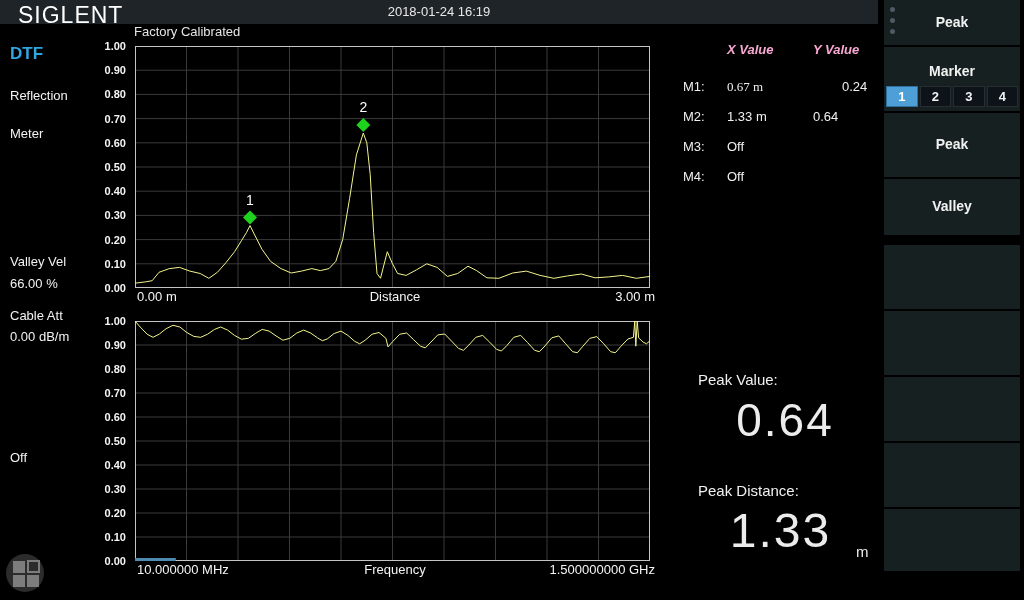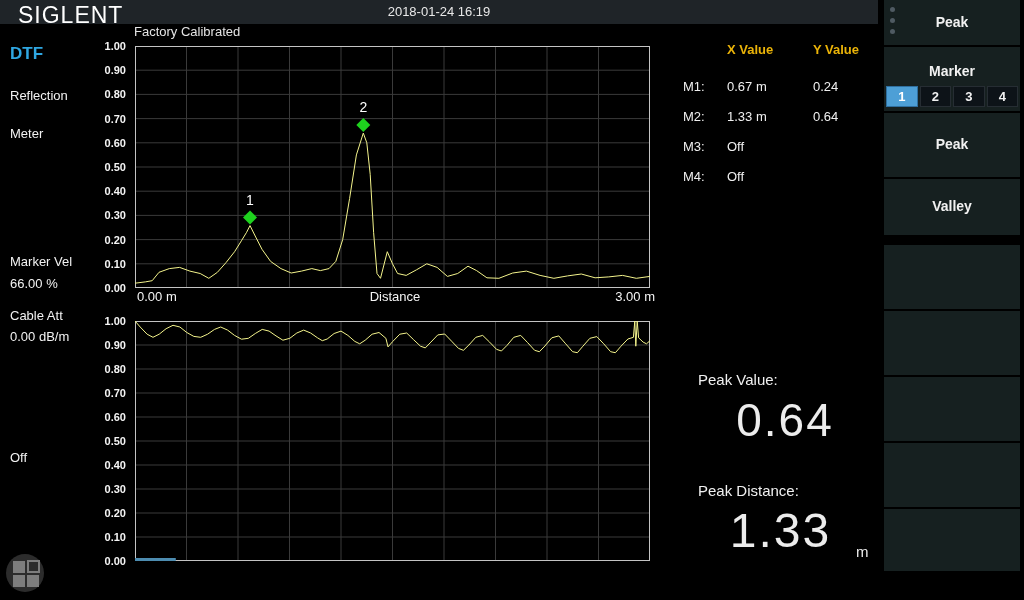--- a/index.html
+++ b/index.html
@@ -20,21 +20,21 @@
   .ylabels{position:absolute;left:86px;width:44px;}
   #ylab1{top:46px;height:242px;}
   #ylab2{top:321px;height:240px;}
   .ylabels div{position:absolute;right:4px;font-size:11px;font-weight:bold;color:#f5f5f5;}
   .xrow{position:absolute;left:135px;width:520px;height:16px;font-size:13px;color:#f5f5f5;}
   #xrow1{top:289px;} #xrow2{top:562px;}
   .xrow .xs{position:absolute;left:2px;} .xrow .xc{position:absolute;left:0;right:0;text-align:center;}
   .xrow .xe{position:absolute;right:0;}
   
   .mtable{position:absolute;left:683px;top:42px;width:200px;font-size:13px;}
-  .mtable .hdr{position:absolute;top:0;font-weight:bold;color:#eab308;}
+  .mtable .hdr{position:absolute;top:0;font-weight:bold;color:#f9a8d4;font-style:italic;}
   .mtable .c0{left:0;} .mtable .c1{left:44px;} .mtable .c2{left:130px;}
   .mrow span{position:absolute;}
   
   .pk-label{position:absolute;font-size:15px;color:#f0f0f0;}
   .pk-big{position:absolute;text-align:center;font-size:46px;color:#ececec;letter-spacing:2px;}
   .pk-unit{position:absolute;font-size:15px;color:#ececec;}
   
   .sidebar{position:absolute;left:882px;top:0;width:142px;height:600px;background:#000;}
   .sbtn{position:absolute;left:2px;width:136px;background:#162020;color:#f2f2f2;
         font-size:14px;font-weight:bold;text-align:center;}
@@ -61,21 +61,21 @@
   <div class="header">
     <div class="logo">SIGLENT</div>
     <div class="datetime">2018-01-24 16:19</div>
   </div>
 
   <div class="calib">Factory Calibrated</div>
 
   <div class="lp mode" style="top:44px;">DTF</div>
   <div class="lp" style="top:88px;">Reflection</div>
   <div class="lp" style="top:126px;">Meter</div>
-  <div class="lp" style="top:254px;">Marker Vel</div>
+  <div class="lp" style="top:254px;">Valley Vel</div>
   <div class="lp" style="top:276px;">66.00 %</div>
   <div class="lp" style="top:308px;">Cable Att</div>
   <div class="lp" style="top:329px;">0.00 dB/m</div>
   <div class="lp" style="top:450px;">Off</div>
 
   <div class="ylabels" id="ylab1">
       <div style="top: -6px;">1.00</div>
       <div style="top: 18.2px;">0.90</div>
       <div style="top: 42.4px;">0.80</div>
       <div style="top: 66.6px;">0.70</div>
@@ -148,29 +148,34 @@
         <line x1="360.5" y1="0" x2="360.5" y2="240" stroke="#3a3a3a" stroke-width="1"></line>
         <line x1="0" y1="168.0" x2="515" y2="168.0" stroke="#3a3a3a" stroke-width="1"></line>
         <line x1="412.0" y1="0" x2="412.0" y2="240" stroke="#3a3a3a" stroke-width="1"></line>
         <line x1="0" y1="192.0" x2="515" y2="192.0" stroke="#3a3a3a" stroke-width="1"></line>
         <line x1="463.5" y1="0" x2="463.5" y2="240" stroke="#3a3a3a" stroke-width="1"></line>
         <line x1="0" y1="216.0" x2="515" y2="216.0" stroke="#3a3a3a" stroke-width="1"></line>
         <rect x="0.5" y="0.5" width="514" height="239" fill="none" stroke="#c4c4c4" stroke-width="1"></rect>
         <rect x="0" y="237" width="40.78523489932886" height="3" fill="#4d8cb0"></rect>
         <polyline points="0.0,0.0 5.2,6.0 12.1,13.2 18.0,16.3 24.2,13.2 31.1,7.7 38.0,4.3 44.9,6.0 51.8,11.5 58.8,15.4 65.7,16.3 72.6,13.2 79.5,8.4 85.7,6.0 92.6,9.1 99.5,14.4 106.5,18.2 113.4,17.3 120.3,12.5 127.2,8.4 134.1,10.1 141.0,14.9 147.9,19.2 154.8,17.3 161.8,12.0 168.7,9.1 175.6,12.0 182.5,16.8 187.3,19.7 192.2,18.0 199.1,12.5 206.0,10.1 212.9,14.4 219.8,20.4 224.7,22.8 230.2,19.2 237.1,13.2 244.0,11.5 250.9,17.3 253.0,25.9 257.8,20.4 264.8,13.2 271.7,12.0 278.6,18.7 285.5,25.2 290.3,26.9 295.9,21.1 302.8,13.9 309.7,13.0 316.6,20.2 323.5,27.4 328.4,29.3 333.9,24.0 340.8,16.3 347.7,14.4 354.6,21.1 361.5,28.3 366.4,30.0 371.9,24.5 378.8,16.3 385.7,14.4 392.6,21.6 399.6,29.3 404.4,30.7 409.9,25.0 416.8,16.8 423.8,14.9 430.7,22.8 437.6,30.7 442.4,31.7 447.9,25.2 454.9,17.3 461.8,15.6 468.7,22.8 475.6,30.7 480.4,31.7 486.0,25.2 492.9,18.0 498.4,16.3 499.8,0.0 500.8,25.2 502.2,0.0 503.6,16.8 508.1,21.1 511.5,22.8 515.0,19.7" fill="none" stroke="#f4f48c" stroke-width="1"></polyline>
       </svg></div>
+  <div class="xrow" id="xrow2">
+    <span class="xs">10.000000 MHz</span>
+    <span class="xc">Frequency</span>
+    <span class="xe">1.500000000 GHz</span>
+  </div>
 
   <div class="mtable">
     <span class="hdr c1">X Value</span>
     <span class="hdr c2">Y Value</span>
 
   <div class="mrow">
         <span class="c0" style="top: 37px;">M1:</span>
-        <span class="c1" style="top: 37px;">0.67 m</span>
-        <span class="c2" style="top: 37px;">0.24</span>
+        <span class="c1" style="top: 37px; font-family: Liberation Serif, serif;">0.67 m</span>
+        <span class="c2" style="top: 37px; margin-left: 29px;">0.24</span>
       </div>
       <div class="mrow">
         <span class="c0" style="top: 67px;">M2:</span>
         <span class="c1" style="top: 67px;">1.33 m</span>
         <span class="c2" style="top: 67px;">0.64</span>
       </div>
       <div class="mrow">
         <span class="c0" style="top: 97px;">M3:</span>
         <span class="c1" style="top: 97px;">Off</span>
         <span class="c2" style="top: 97px;"></span>

